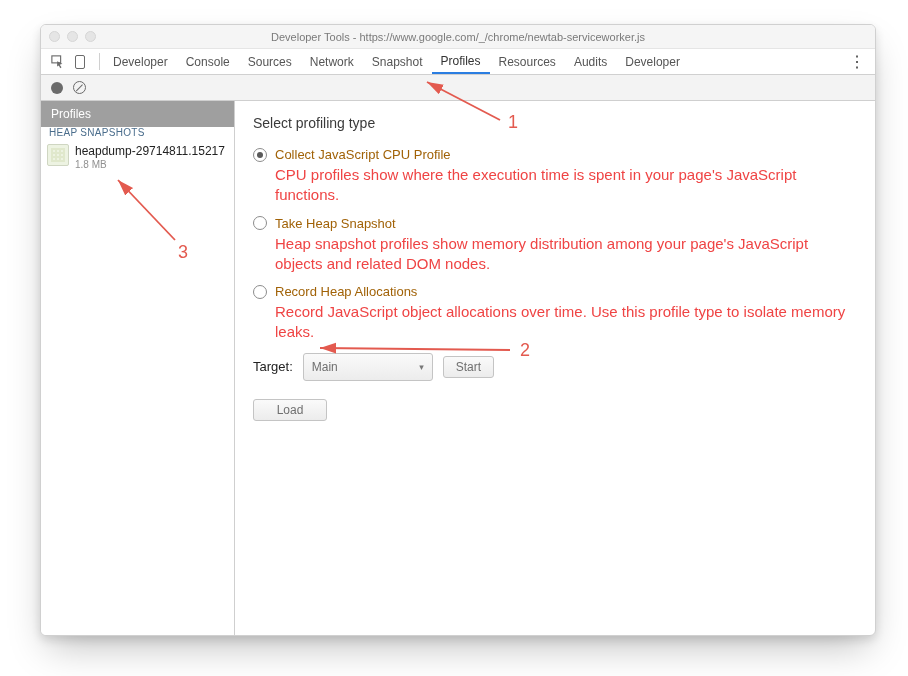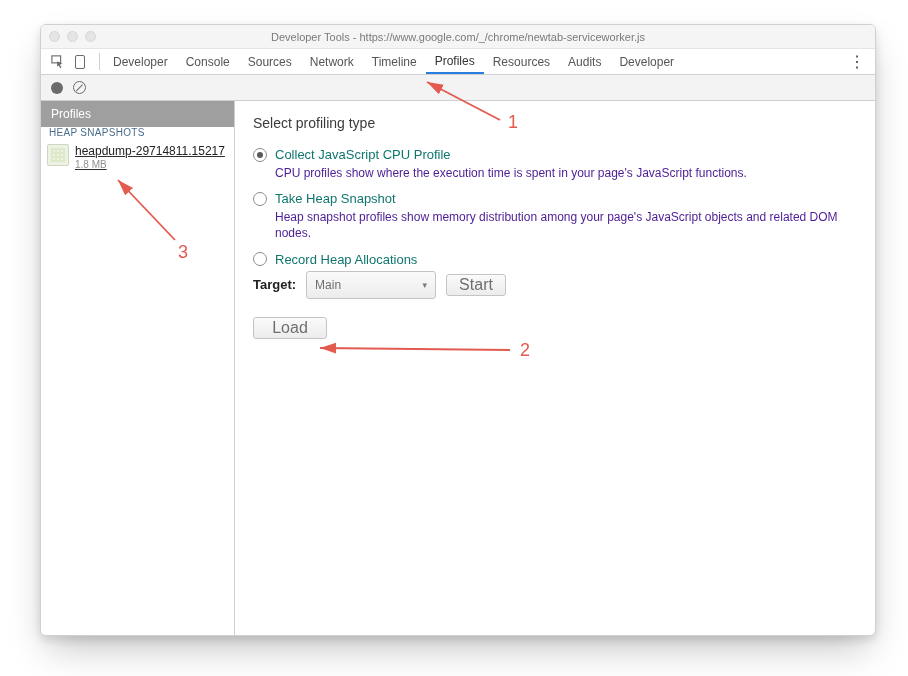--- a/index.html
+++ b/index.html
@@ -37,39 +37,39 @@
   }
   .rec-dot { width:12px; height:12px; border-radius:50%; background:#6b6b6b;}
   .clear-icon { width:13px; height:13px; border:1.4px solid #6b6b6b; border-radius:50%; position:relative;}
   .clear-icon::after { content:""; position:absolute; left:1px; right:1px; top:50%; height:1.4px; background:#6b6b6b; transform:translateY(-50%) rotate(-45deg);}
   
   .body { flex:1; display:flex; }
   
   .sidebar { width:194px; border-right:1px solid #cfcfcf; background:#fff; display:flex; flex-direction:column;}
   .side-head { height:26px; background:#9f9f9f; color:#fff; font-weight:500; padding:0 10px; display:flex; align-items:center; font-size:12px;}
   .side-section { padding:0 8px 2px; color:#4a6d8c; font-size:10px; letter-spacing:0.3px;}
-  .snap-row { display:flex; gap:6px; padding:4px 6px; align-items:flex-start;text-decoration:underline;}
+  .snap-row { display:flex; gap:6px; padding:4px 6px; align-items:flex-start;}
   .snap-icon { width:22px; height:22px; background:#edf3e2; border:1px solid #cfd6c2; position:relative; border-radius:2px;}
   .snap-icon::before { content:""; position:absolute; inset:3px 3px; background:repeating-linear-gradient(#e0e8cc, #e0e8cc 2px, transparent 2px, transparent 4px), repeating-linear-gradient(90deg, #e0e8cc, #e0e8cc 2px, transparent 2px, transparent 4px);}
   .snap-name { font-size:12px; color:#222; white-space:nowrap; overflow:hidden; text-overflow:clip;}
   .snap-size { font-size:10px; color:#909090; margin-top:1px;}
   
   .main { flex:1; padding:14px 18px; position:relative; overflow:hidden;}
   .main h1 { font-size:14px; font-weight:400; color:#3a3a3a; margin-bottom:16px;}
   .opt { display:flex; align-items:center; gap:8px; margin-top:6px;}
   .radio { width:14px; height:14px; border:1px solid #8c8c8c; border-radius:50%; position:relative; background:#fff;}
   .radio.sel::after { content:""; position:absolute; inset:3px; border-radius:50%; background:#5a5a5a;}
-  .opt-label { font-size:13px; color:#0f766e;}
-  .opt-desc  { font-size:12px; color:#4c1d95; margin:3px 0 10px 22px; line-height:1.35;}
+  .opt-label { font-size:13px; color:#a16207;}
+  .opt-desc  { font-size:15px; color:#ef4444; margin:3px 0 10px 22px; line-height:1.35;}
   
   .target-row { display:flex; align-items:center; gap:10px; margin-top:4px;}
-  .target-label { font-size:13px; color:#222;font-weight:bold;}
+  .target-label { font-size:13px; color:#222;}
   .select { width:130px; height:28px; background:linear-gradient(#fafafa,#ececec); border:1px solid #c4c4c4; border-radius:3px; display:flex; align-items:center; padding:0 8px; color:#6f6f6f; font-size:12px; position:relative; justify-content:space-between;}
   .select .caret {color:#777;font-size:9px;}
-  .btn { height:22px; padding:0 12px; background:linear-gradient(#fafafa,#ececec); border:1px solid #c4c4c4; border-radius:3px; color:#6f6f6f; font-size:16px; display:flex; align-items:center;}
+  .btn { height:22px; padding:0 12px; background:linear-gradient(#fafafa,#ececec); border:1px solid #c4c4c4; border-radius:3px; color:#6f6f6f; font-size:12px; display:flex; align-items:center;}
   .load { margin-top:18px; width:74px; justify-content:center;}
   
   
   svg.overlay { position:absolute; left:0; top:0; width:908px; height:676px; pointer-events:none;}
   .ann-num { fill:#e35a4f; font-size:18px; font-family:inherit;}
   .arrow { stroke:#e35a4f; stroke-width:1.8; fill:none;}
   .arrowhead { fill:#e35a4f;}
   
   .pointer-icon { position:relative; width:14px; height:14px;}
   .pointer-icon svg { width:14px; height:14px; display:block; }
@@ -97,21 +97,21 @@
           </svg>
       </span>
       <span class="device-icon"></span>
     </div>
     <div class="tabbar-sep"></div>
     <div class="tabs">
       <div class="tab">Developer</div>
       <div class="tab">Console</div>
       <div class="tab">Sources</div>
       <div class="tab">Network</div>
-      <div class="tab">Timeline</div>
+      <div class="tab">Snapshot</div>
       <div class="tab active">Profiles</div>
       <div class="tab">Resources</div>
       <div class="tab">Audits</div>
       <div class="tab">Developer</div>
     </div>
     <div class="tabbar-spacer"></div>
     <div class="more">⋮</div>
   </div>
 
   <div class="toolbar2">
@@ -144,20 +144,21 @@
       <div class="opt">
         <span class="radio"></span>
         <span class="opt-label">Take Heap Snapshot</span>
       </div>
       <div class="opt-desc">Heap snapshot profiles show memory distribution among your page's JavaScript objects and related DOM nodes.</div>
 
       <div class="opt">
         <span class="radio"></span>
         <span class="opt-label">Record Heap Allocations</span>
       </div>
+      <div class="opt-desc">Record JavaScript object allocations over time. Use this profile type to isolate memory leaks.</div>
 
       <div class="target-row">
         <span class="target-label">Target:</span>
         <div class="select">
           <span>Main</span>
           <span class="caret">▾</span>
         </div>
         <div class="btn">Start</div>
       </div>
 

